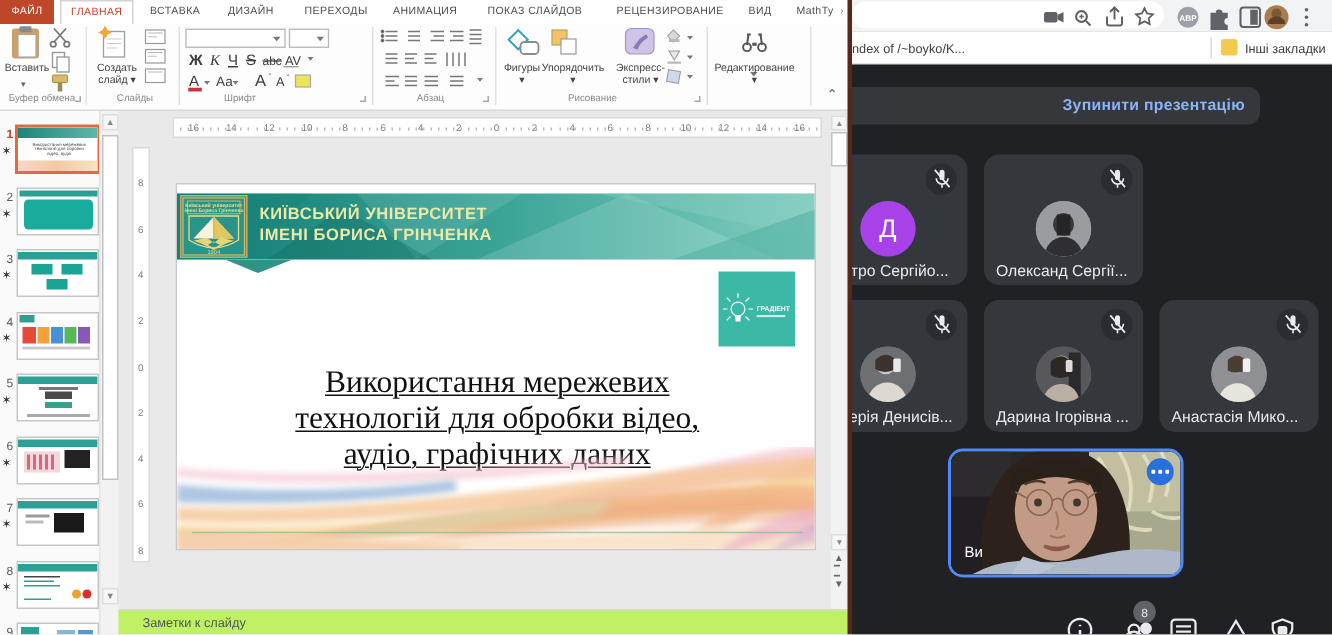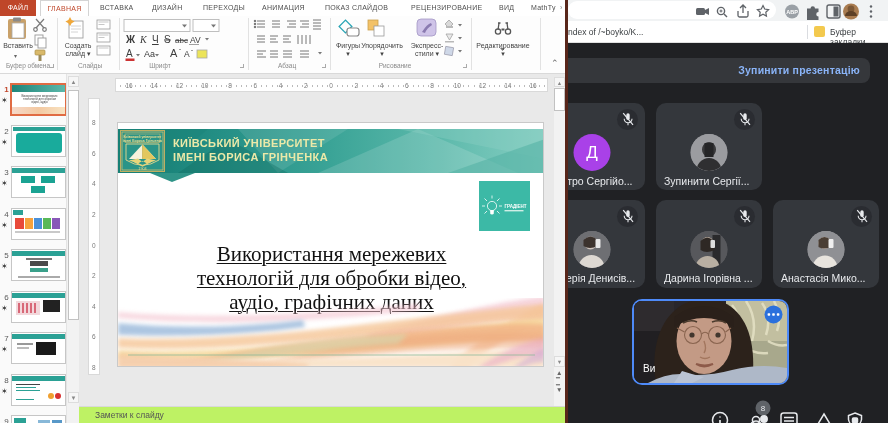--- a/index.html
+++ b/index.html
@@ -33,21 +33,21 @@
 #bandtext{position:absolute;left:55px;top:8px;font-size:11px;font-weight:bold;color:#ece9a8;line-height:13.5px;letter-spacing:.4px;}
 #emblem{position:absolute;left:2px;top:1px;width:45px;height:42px;background:#2a9488;border:1px solid #bfae62;}
 #gradlogo{position:absolute;left:361px;top:58px;width:51px;height:50px;background:#3cb9a6;}
 #title{position:absolute;left:0;top:120px;width:427px;text-align:center;font-family:"Liberation Serif",serif;font-size:21px;color:#111;line-height:23.8px;}
 #title u{text-decoration-thickness:1px;text-underline-offset:2px;}
 
 #chrome{position:absolute;left:568px;top:0;width:320px;height:423px;background:#a3a3a3;}
 #ctoolbar{position:absolute;left:0;top:0;width:320px;height:21px;background:#f1f3f4;}
 #cbookmarks{position:absolute;left:0;top:21px;width:320px;height:22px;background:#fff;border-bottom:1px solid #e0e0e0;}
 #meet{position:absolute;left:0;top:43px;width:320px;height:380px;background:#202124;overflow:hidden;}
-#stopbar{position:absolute;left:0;top:15px;width:302px;height:25px;background:#35373b;border-radius:0 8px 8px 0;}
+#stopbar{position:absolute;left:0;top:15px;width:272px;height:25px;background:#35373b;border-radius:0 8px 8px 0;}
 #stopbar span{position:absolute;right:10px;top:6px;font-size:10.5px;font-weight:bold;color:#8ab4f8;letter-spacing:.2px;}
 .tile{position:absolute;width:106px;background:#34373c;border-radius:10px;overflow:hidden;}
 .miccirc{position:absolute;right:7px;top:6px;width:21px;height:21px;background:#2a2c31;border-radius:50%;}
 .avatar{position:absolute;left:50%;top:31px;transform:translateX(-50%);width:37px;height:37px;border-radius:50%;overflow:hidden;}
 .tname{position:absolute;left:8px;top:72px;font-size:10.5px;color:#e8eaed;white-space:nowrap;}
 #selfview{position:absolute;left:64px;top:256px;width:157px;height:86px;border:2px solid #4e8af8;border-radius:10px;background:#333;overflow:hidden;}
 </style></head>
 <body>
 <div id="stage">
 
@@ -499,21 +499,21 @@
             <circle cx="303" cy="6.5" r="1.2"></circle>
             <circle cx="303" cy="11.5" r="1.2"></circle>
             <circle cx="303" cy="16.5" r="1.2"></circle>
           </g>
     </svg>
   </div>
   <div id="cbookmarks">
     <div class="abs" style="left:0px;top:6px;font-size:8.5px;color:#3c4043;">ndex of /~boyko/K...</div>
     <div class="abs" style="left:239px;top:4px;width:1px;height:14px;background:#dadce0;"></div>
     <div class="abs" style="left:246px;top:5px;width:11px;height:11px;background:#f3c94e;border-radius:2px;"></div>
-    <div class="abs" style="left:262px;top:6px;font-size:8.5px;color:#3c4043;">Буфер закладки</div>
+    <div class="abs" style="left:262px;top:6px;font-size:8.5px;color:#3c4043;">Інші закладки</div>
   </div>
   <div id="meet">
     <div id="stopbar">
           <span>Зупинити презентацію</span>
         </div>
 
     <div class="tile" style="left:-29px;top:60px;height:87px;">
       <div class="avatar" style="background:#a941e8;">
             <div style="position:absolute;left:0;top:0;width:100%;height:100%;display:flex;align-items:center;justify-content:center;color:#fff;font-size:17px;">Д</div>
           </div>
@@ -533,21 +533,21 @@
               <path d="M6,37 a12.5,13 0 0 1 25,0 Z" fill="#2f2f31"></path>
               <rect x="14" y="9" width="9" height="14" fill="#252527"></rect>
             </svg></div>
       <div class="miccirc"><svg width="21" height="21">
               <g stroke="#e8eaed" stroke-width="1.1" fill="none">
                 <rect x="9.3" y="4.2" width="3.4" height="6.8" rx="1.7" fill="#e8eaed" stroke="none"></rect>
                 <path d="M7.2,9.8 a3.9,3.9 0 0 0 7.8,0 M11,13.7 v2.5"></path>
                 <path d="M6.2,4.2 L16,15.8" stroke-width="1.2"></path>
               </g>
             </svg></div>
-      <div class="tname">Зупинити Сергії...</div>
+      <div class="tname">Олександ Сергії...</div>
     </div>
 
     <div class="tile" style="left:-29px;top:157px;height:88px;">
       <div class="avatar" style="background:#77787c;"><svg width="37" height="37">
               <rect width="37" height="37" fill="#6e6f73"></rect>
               <circle cx="17" cy="12" r="6.5" fill="#cfc4bc"></circle>
               <path d="M10,9 q7,-7 14,0 l0,6 q-8,4 -14,0 Z" fill="#3c332e"></path>
               <path d="M5,37 a13,13 0 0 1 26,0 Z" fill="#ddd8d2"></path>
               <rect x="22" y="8" width="5" height="9" rx="1" fill="#e8e8e8"></rect>
             </svg></div>

